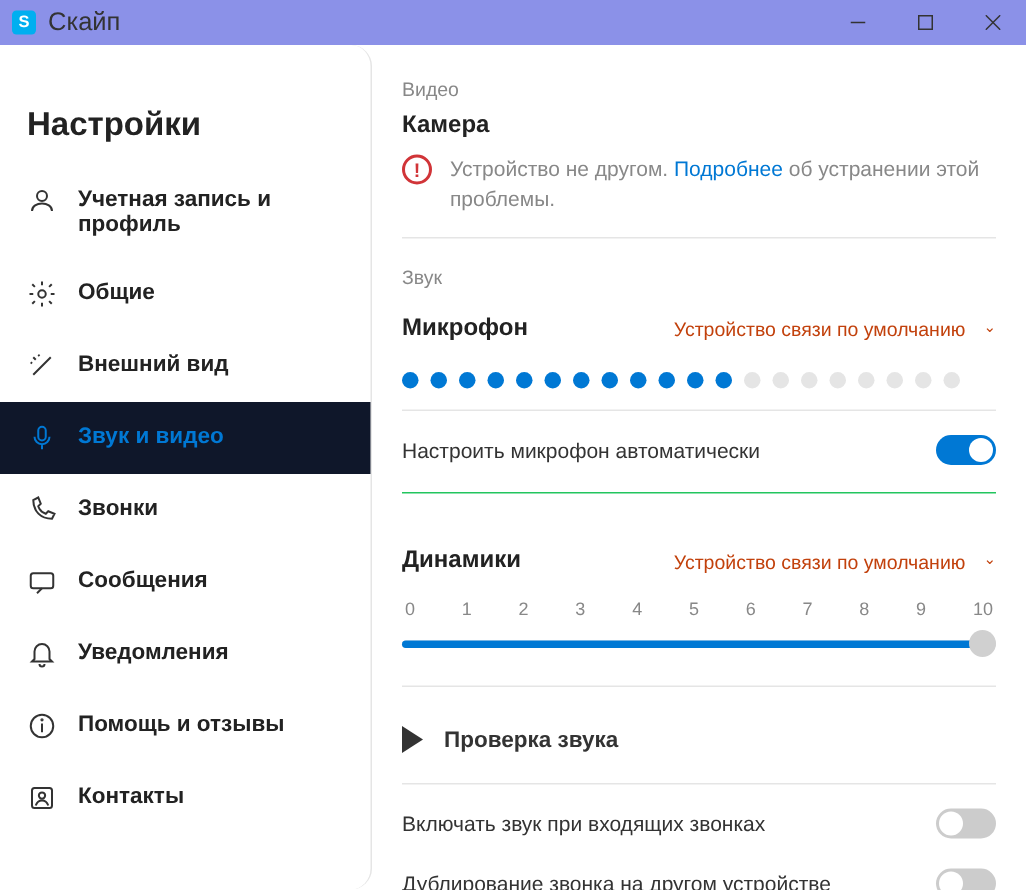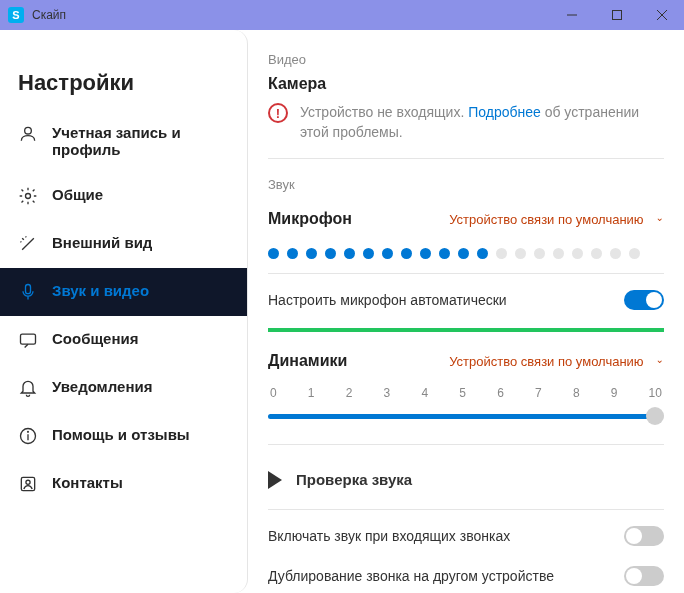--- a/index.html
+++ b/index.html
@@ -1,20 +1,20 @@
 <!DOCTYPE html>
 <html><head>
 <meta charset="utf-8">
 <style>
 * { margin: 0; padding: 0; box-sizing: border-box; font-family: "Segoe UI", Arial, sans-serif; }
 body { width: 684px; height: 593px; background: #fff; overflow: hidden; }
 
 .titlebar { height: 30px; background: #8b91e8; display: flex; align-items: center; padding: 0 0 0 8px; }
 .titlebar .app-icon { width: 16px; height: 16px; background: #00aff0; border-radius: 3px; color: #fff; font-size: 11px; font-weight: bold; display: flex; align-items: center; justify-content: center; margin-right: 8px; }
-.titlebar .title { color: #333; font-size: 12px; flex: 1; }
+.titlebar .title { color: #333; font-size: 17px; flex: 1; }
 .titlebar .win-btn { width: 45px; height: 30px; display: flex; align-items: center; justify-content: center; font-size: 12px; color: #333; }
 .titlebar .win-btn svg { width: 10px; height: 10px; }
 
 .body { display: flex; height: calc(100% - 30px); }
 
 .sidebar { width: 248px; border-right: 1px solid #e5e5e5; padding-top: 40px; border-radius: 14px; }
 .sidebar h1 { font-size: 22px; font-weight: bold; padding: 0 18px 14px; color: #222; }
 .side-item { display: flex; align-items: flex-start; padding: 14px 18px; gap: 14px; color: #222; font-size: 15px; cursor: pointer; }
 .side-item.active { background: #0f172a; }
 .side-item .icon { width: 20px; height: 20px; display: flex; align-items: center; justify-content: center; flex-shrink: 0; }
@@ -44,21 +44,21 @@
 .toggle.on { background: #0078d4; }
 .toggle.on .knob { left: 22px; }
 
 .slider-wrap { padding: 6px 0 18px; border-bottom: 1px solid #e5e5e5; margin-bottom: 12px; }
 .slider-ticks { display: flex; justify-content: space-between; font-size: 12px; color: #888; margin-bottom: 6px; padding: 0 2px; }
 .slider { position: relative; height: 20px; display: flex; align-items: center; }
 .slider .track { height: 5px; width: 100%; background: #e5e5e5; border-radius: 3px; position: relative; }
 .slider .fill { height: 5px; width: 97%; background: #0078d4; border-radius: 3px; position: absolute; left: 0; top: 0; }
 .slider .thumb { width: 18px; height: 18px; border-radius: 50%; background: #d0d0d0; position: absolute; right: 0; top: 50%; transform: translateY(-50%); }
 
-.test-audio { display: flex; align-items: flex-start; gap: 14px; padding: 14px 0; cursor: pointer; }
+.test-audio { display: flex; align-items: center; gap: 14px; padding: 14px 0; cursor: pointer; }
 .test-audio .play { width: 0; height: 0; border-left: 14px solid #333; border-top: 9px solid transparent; border-bottom: 9px solid transparent; }
 .test-audio .lbl { font-size: 15px; font-weight: bold; }
 
 .divider { border-top: 1px solid #e5e5e5; margin: 6px 0; }
 .setting-text { font-size: 14px; }
 </style>
 </head>
 <body>
 
 <div class="titlebar">
@@ -117,20 +117,28 @@
           <svg viewBox="0 0 24 24">
             <rect x="9" y="3" width="6" height="11" rx="3"></rect>
             <path d="M6 11a6 6 0 0012 0M12 17v4"></path>
           </svg>
         </span>
       <span class="label">Звук и видео</span>
     </div>
     <div class="side-item">
       <span class="icon">
           <svg viewBox="0 0 24 24">
+            <path d="M5 4c0 9 6 15 15 15l2-4-5-2-2 2c-3-1-5-3-6-6l2-2-2-5-4 2z"></path>
+          </svg>
+        </span>
+      <span class="label">Звонки</span>
+    </div>
+    <div class="side-item">
+      <span class="icon">
+          <svg viewBox="0 0 24 24">
             <rect x="3" y="5" width="18" height="12" rx="2"></rect>
             <path d="M8 21l4-4"></path>
           </svg>
         </span>
       <span class="label">Сообщения</span>
     </div>
     <div class="side-item">
       <span class="icon">
           <svg viewBox="0 0 24 24">
             <path d="M6 16V10a6 6 0 1112 0v6l2 2H4l2-2zM10 20a2 2 0 004 0"></path>
@@ -159,21 +167,21 @@
       <span class="label">Контакты</span>
     </div>
   </div>
 
   <div class="main">
     <div class="section-label">Видео</div>
     <div class="section-title">Камера</div>
     <div class="error-row">
       <div class="error-icon">!</div>
       <div class="error-text">
-        <span>Устройство не входящих. </span><a href="#">Подробнее</a><span> об устранении этой проблемы.</span>
+        <span>Устройство не другом. </span><a href="#">Подробнее</a><span> об устранении этой проблемы.</span>
       </div>
     </div>
 
     <div class="section-label">Звук</div>
 
     <div class="row">
       <div class="section-title" style="margin:0">Микрофон</div>
       <div class="device-select">
         <span>Устройство связи по умолчанию</span>
         <span class="chev">⌄</span>
@@ -195,21 +203,21 @@
         <div class="dot"></div>
         <div class="dot"></div>
         <div class="dot"></div>
         <div class="dot"></div>
         <div class="dot"></div>
         <div class="dot"></div>
         <div class="dot"></div>
         <div class="dot"></div>
       </div>
 
-    <div class="row" style="border-bottom:4px solid #22c55e;padding-bottom:18px;margin-bottom:10px">
+    <div class="row" style="border-bottom:1px solid #22c55e;padding-bottom:18px;margin-bottom:26px">
       <div class="setting-text">Настроить микрофон автоматически</div>
       <div class="toggle on">
           <div class="knob"></div>
         </div>
     </div>
 
     <div class="row">
       <div class="section-title" style="margin:0">Динамики</div>
       <div class="device-select">
         <span>Устройство связи по умолчанию</span>

